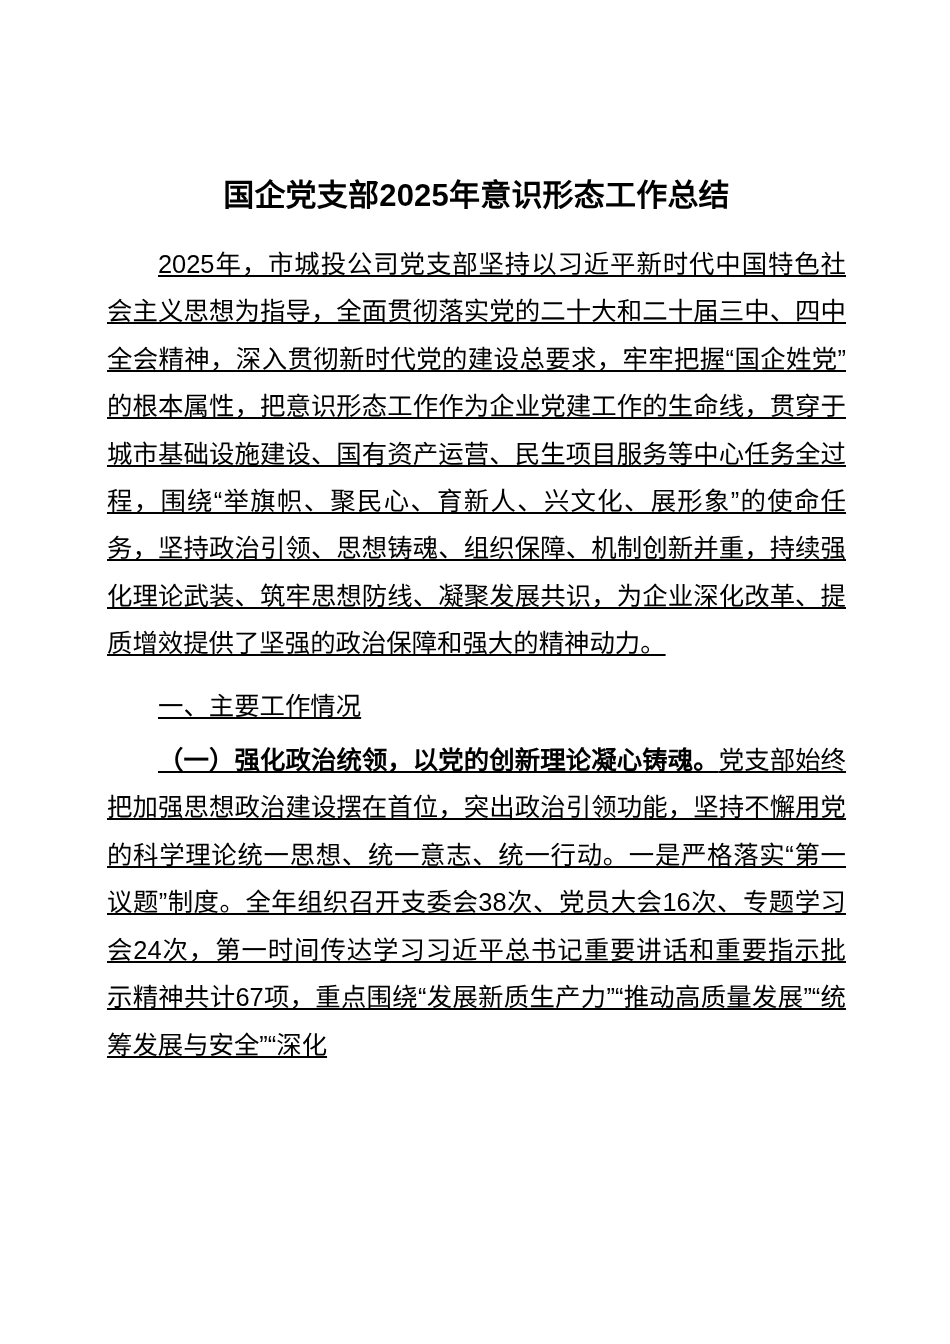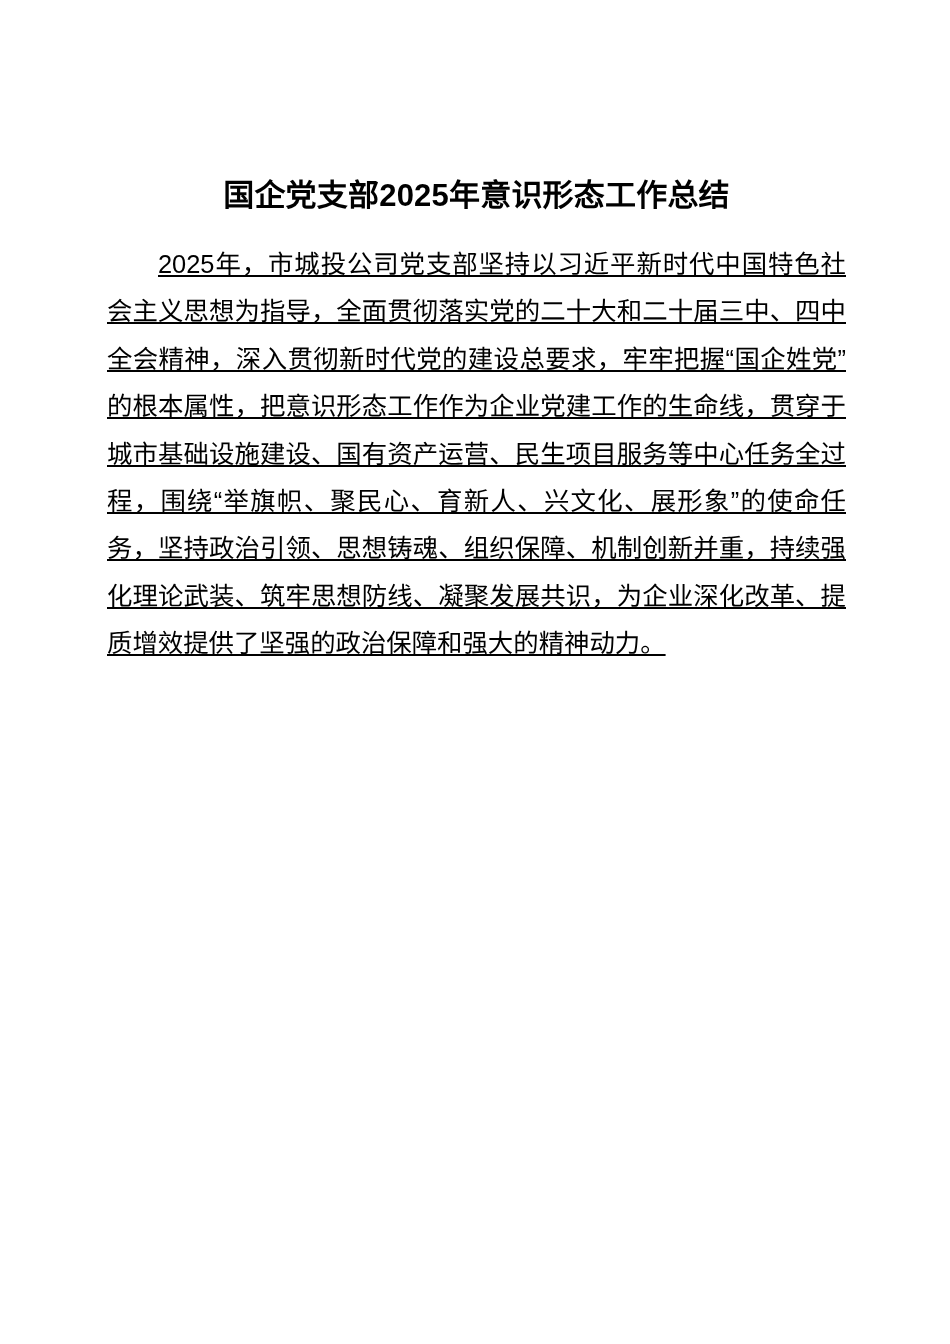--- a/index.html
+++ b/index.html
@@ -84,16 +84,18 @@
 </head>
 <body>
 
 <div class="page">
   <div class="content">
 
     <h1 class="doc-title">国企党支部2025年意识形态工作总结</h1>
 
     <p class="para indent2 lead">2025年，市城投公司党支部坚持以习近平新时代中国特色社会主义思想为指导，全面贯彻落实党的二十大和二十届三中、四中全会精神，深入贯彻新时代党的建设总要求，牢牢把握“国企姓党”的根本属性，把意识形态工作作为企业党建工作的生命线，贯穿于城市基础设施建设、国有资产运营、民生项目服务等中心任务全过程，围绕“举旗帜、聚民心、育新人、兴文化、展形象”的使命任务，坚持政治引领、思想铸魂、组织保障、机制创新并重，持续强化理论武装、筑牢思想防线、凝聚发展共识，为企业深化改革、提质增效提供了坚强的政治保障和强大的精神动力。</p>
 
+    <p class="para indent2 section">一、主要工作情况</p>
 
+    <p class="para indent2 subsection"><span class="bold-run">（一）强化政治统领，以党的创新理论凝心铸魂。</span><span>党支部始终把加强思想政治建设摆在首位，突出政治引领功能，坚持不懈用党的科学理论统一思想、统一意志、统一行动。一是严格落实“第一议题”制度。全年组织召开支委会38次、党员大会16次、专题学习会24次，第一时间传达学习习近平总书记重要讲话和重要指示批示精神共计67项，重点围绕“发展新质生产力”“推动高质量发展”“统筹发展与安全”“深化</span></p>
 
   </div>
 </div>
 
 </body></html>

